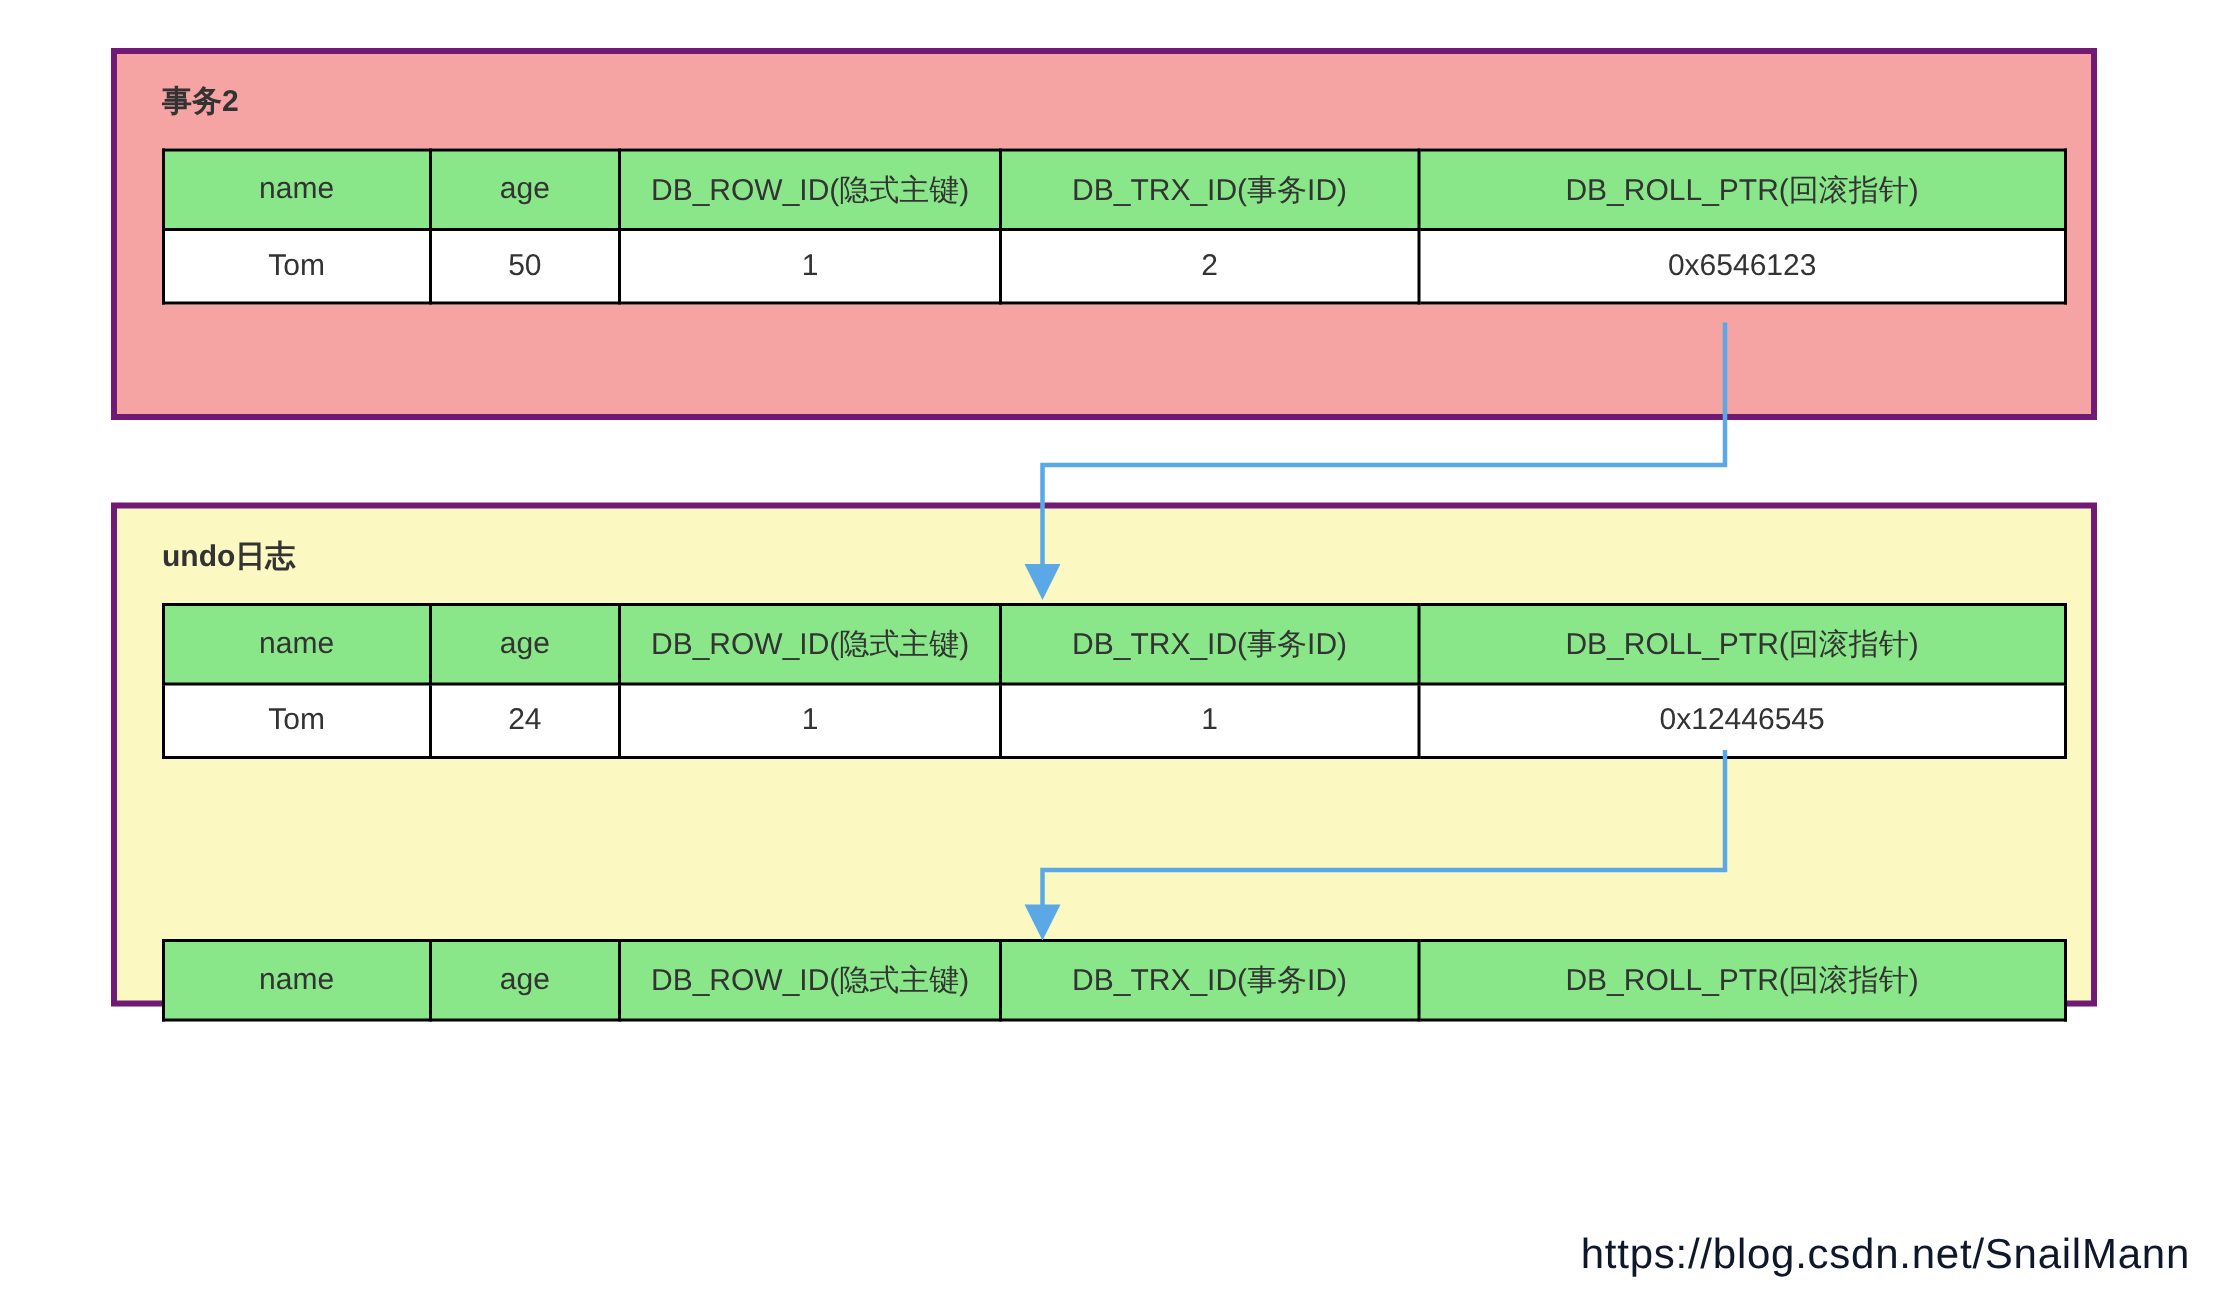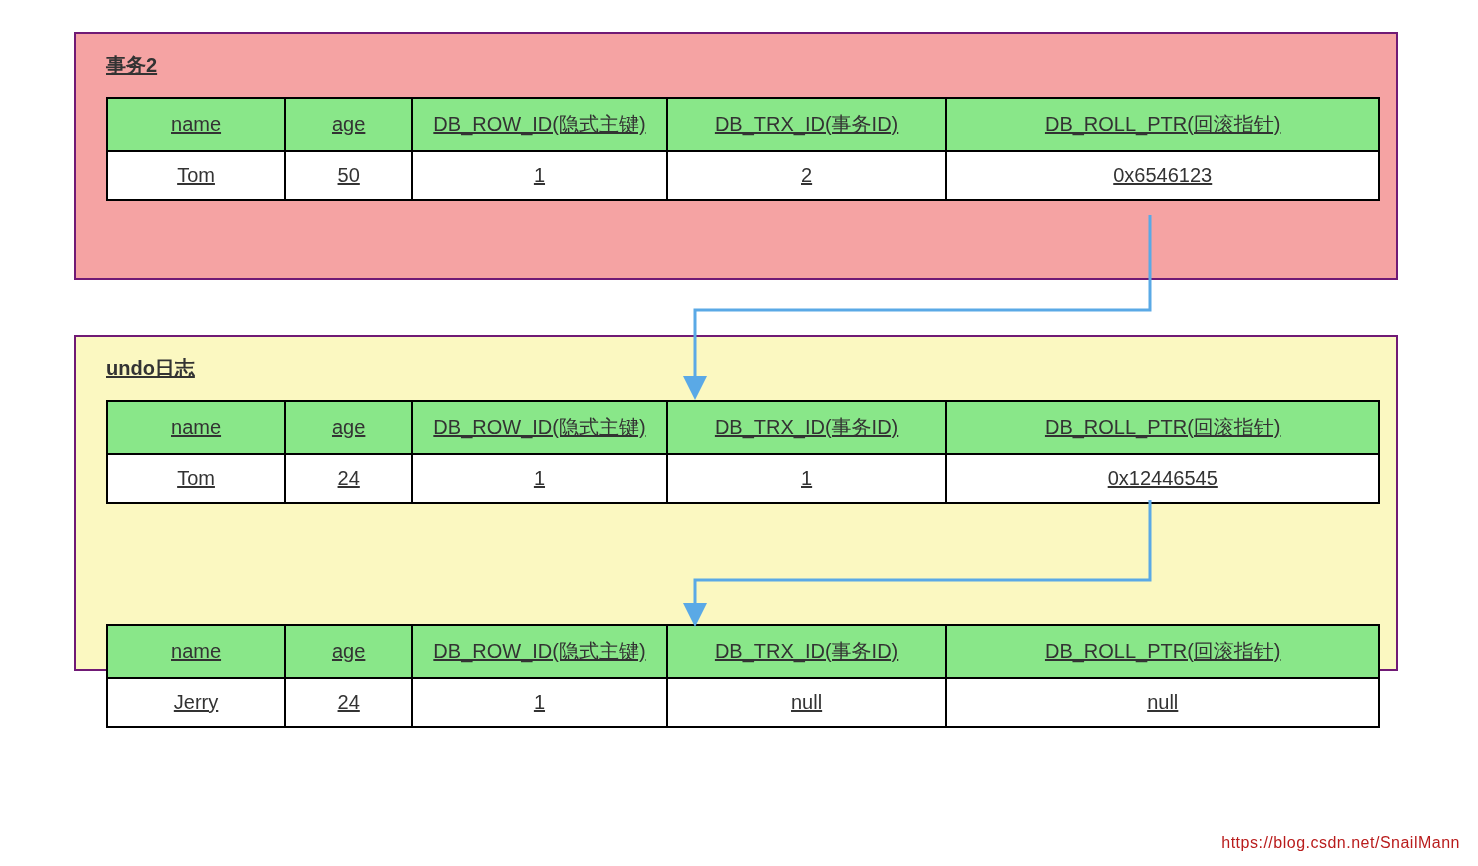--- a/index.html
+++ b/index.html
@@ -7,23 +7,22 @@
       font-family: Arial, "Microsoft YaHei", sans-serif;
       background: #fff;
       width: 1478px;
       height: 866px;
       position: relative;
       font-size: 18px;
       color: #333;
     }
     .panel {
       position: absolute;
-      border: 2px solid #701a75;
+      border: 4px solid #701a75;
       padding: 18px 16px 28px 30px;
-      text-decoration: underline;
     }
     .panel-title {
       font-weight: bold;
       margin-bottom: 18px;
       font-size: 20px;
     }
     .panel-tx2 {
       left: 74px;
       top: 32px;
       width: 1324px;
@@ -58,22 +57,22 @@
     svg.arrows {
       position: absolute;
       left: 0; top: 0;
       width: 1478px; height: 866px;
       pointer-events: none;
     }
     .watermark {
       position: absolute;
       right: 18px;
       bottom: 14px;
-      color: #b91c1c;
-      font-size: 16px;
+      color: #0f172a;
+      font-size: 28px;
       letter-spacing: 0.5px;
     }
     col.c-name { width: 14%; }
     col.c-age  { width: 10%; }
     col.c-row  { width: 20%; }
     col.c-trx  { width: 22%; }
     col.c-roll { width: 34%; }
   </style>
 </head>
 <body>
@@ -152,27 +151,20 @@
           <col class="c-roll">
       </colgroup>
       <tbody>
           <tr>
         <th>name</th>
         <th>age</th>
         <th>DB_ROW_ID(隐式主键)</th>
         <th>DB_TRX_ID(事务ID)</th>
         <th>DB_ROLL_PTR(回滚指针)</th>
       </tr>
-      <tr>
-        <td>Jerry</td>
-        <td>24</td>
-        <td>1</td>
-        <td>null</td>
-        <td>null</td>
-      </tr>
     </tbody>
       </table>
   </div>
 </div>
 
 <svg class="arrows">
   <defs>
     <marker id="arrowhead" markerWidth="12" markerHeight="12" refX="6" refY="6" orient="auto">
       <path d="M2,2 L10,6 L2,10 Z" fill="#5aa9e6"></path>
     </marker>

